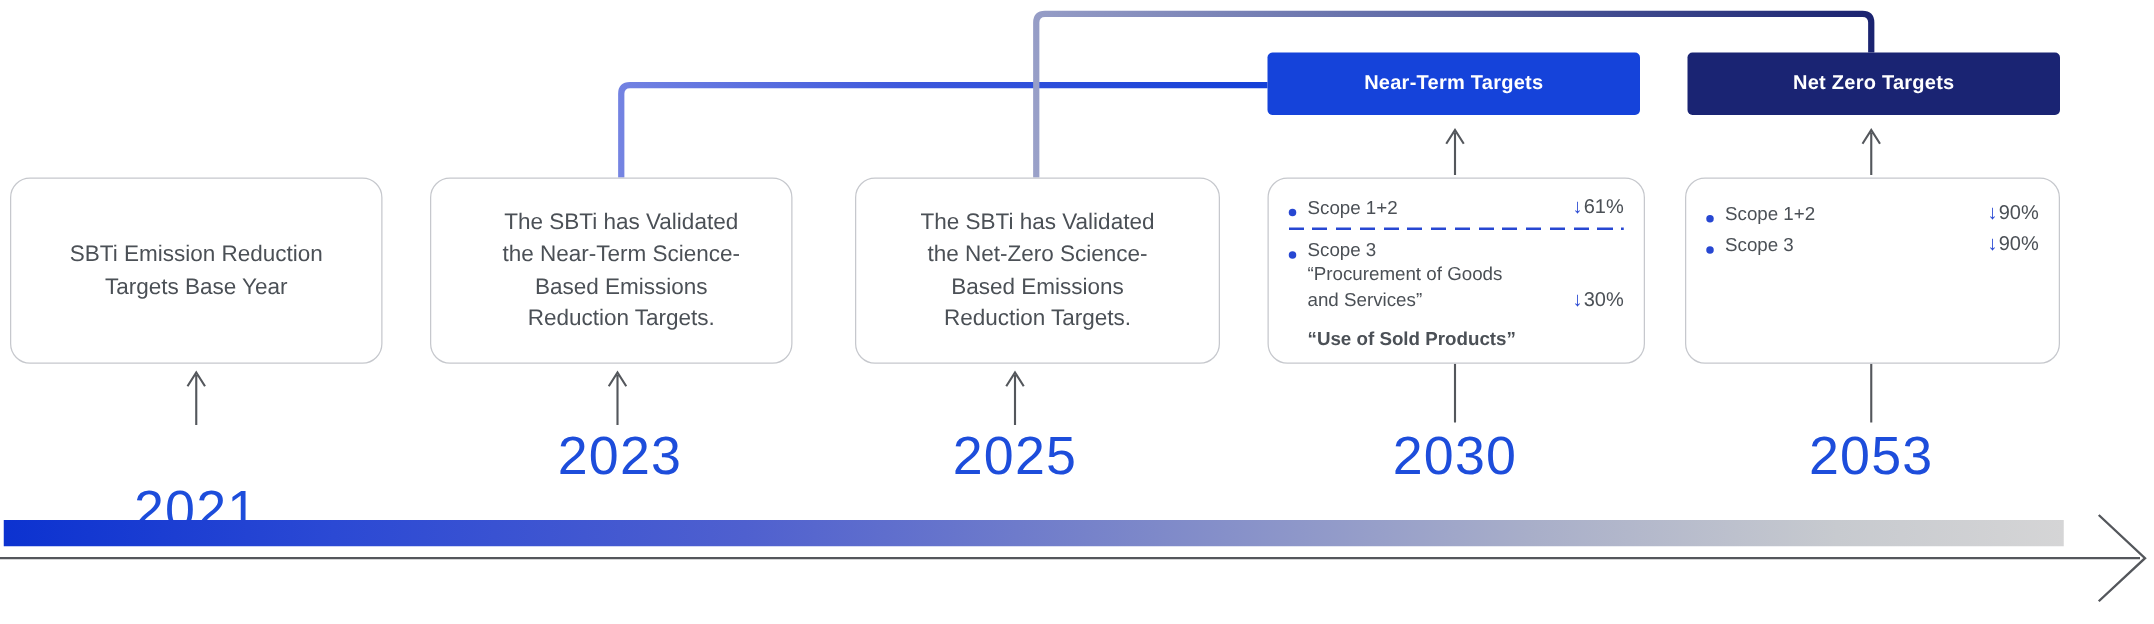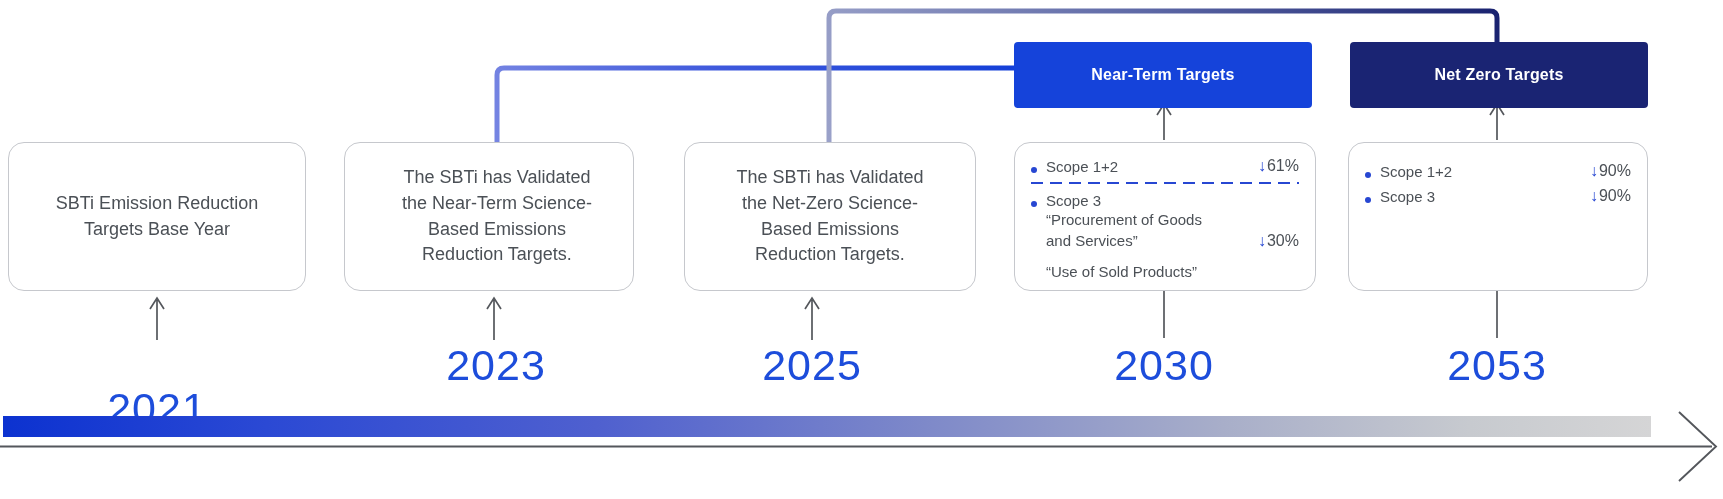--- a/index.html
+++ b/index.html
@@ -3,21 +3,21 @@
 <meta charset="utf-8">
 <style>
   html,body{margin:0;padding:0;background:#ffffff;}
   .stage{
     position:relative; width:1723px; height:499px; overflow:hidden;
     font-family:"Liberation Sans", sans-serif; background:#ffffff;
   }
   .overlay{position:absolute; left:0; top:0; pointer-events:none;}
   
   .pill{
-    position:absolute; top:42px; height:66px; border-radius:4px;
+    position:absolute; top:42px; height:50px; border-radius:4px;
     display:flex; align-items:center; justify-content:center;
     color:#ffffff; font-size:16px; font-weight:bold; letter-spacing:.2px;
   }
   .pill.near{left:1014px; width:298px; background:#1543da;}
   .pill.zero{left:1350px; width:298px; background:#1a2473;align-items:center;}
   
   .card{
     position:absolute; top:142px; height:149px; background:#ffffff;
     border:1.5px solid #c6c8cd; border-radius:16px; box-sizing:border-box;
   }
@@ -37,21 +37,21 @@
     display:inline-block; width:6px; height:6px; border-radius:50%;
     background:#2747d2; margin-right:9px; position:relative; top:-2px; flex:none;
   }
   .val{font-size:16px; color:#4b5056; white-space:nowrap;}
   .dn{color:#2747d2; font-weight:bold; margin-right:1px;}
   .dashsep{height:2px; margin:7px 0 8px 0;
     background:repeating-linear-gradient(90deg,#2747d2 0 12px,transparent 12px 19px);}
   .subblock{padding-left:15px; font-size:15px; color:#4b5056; line-height:1.4;}
   .subrow{display:flex; align-items:baseline;}
   .subrow .grow{flex:1;}
-  .sub2{margin-top:9px;}
+  .sub2{margin-top:9px;font-weight:bold;}
   .card5 .srow{margin-top:7px;}
   
   .year{
     position:absolute; top:341px; width:220px; text-align:center;
     font-size:43px; color:#1d4ddb; letter-spacing:1px; font-weight:400;
   }
   .y1{left:47px;margin-top:43px;} .y2{left:386px;} .y3{left:702px;} .y4{left:1054px;} .y5{left:1387px;}
   
   .gradbar{
     position:absolute; left:3px; top:416px; width:1648px; height:21px;

